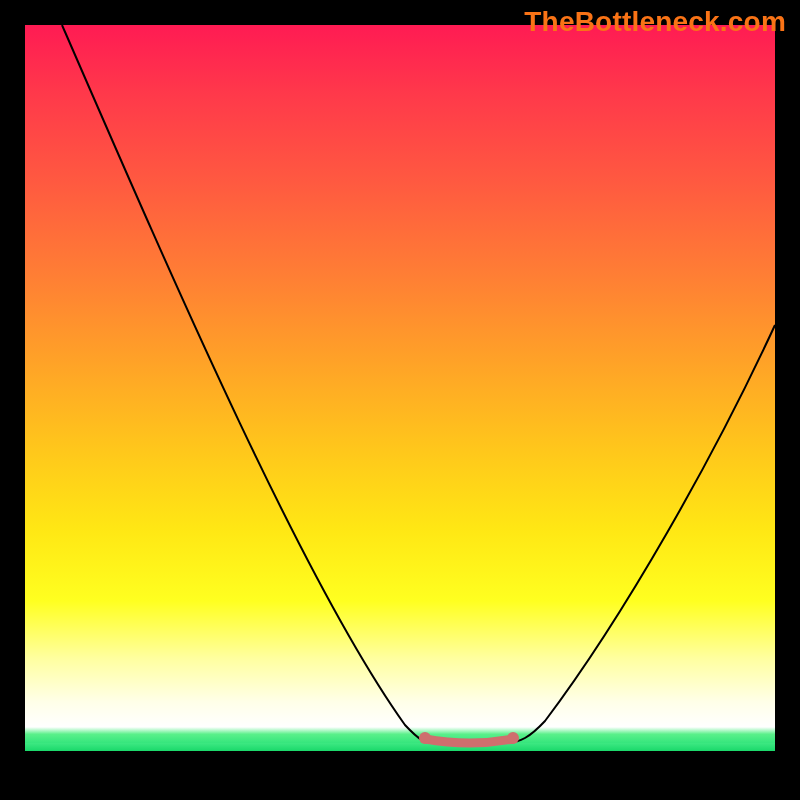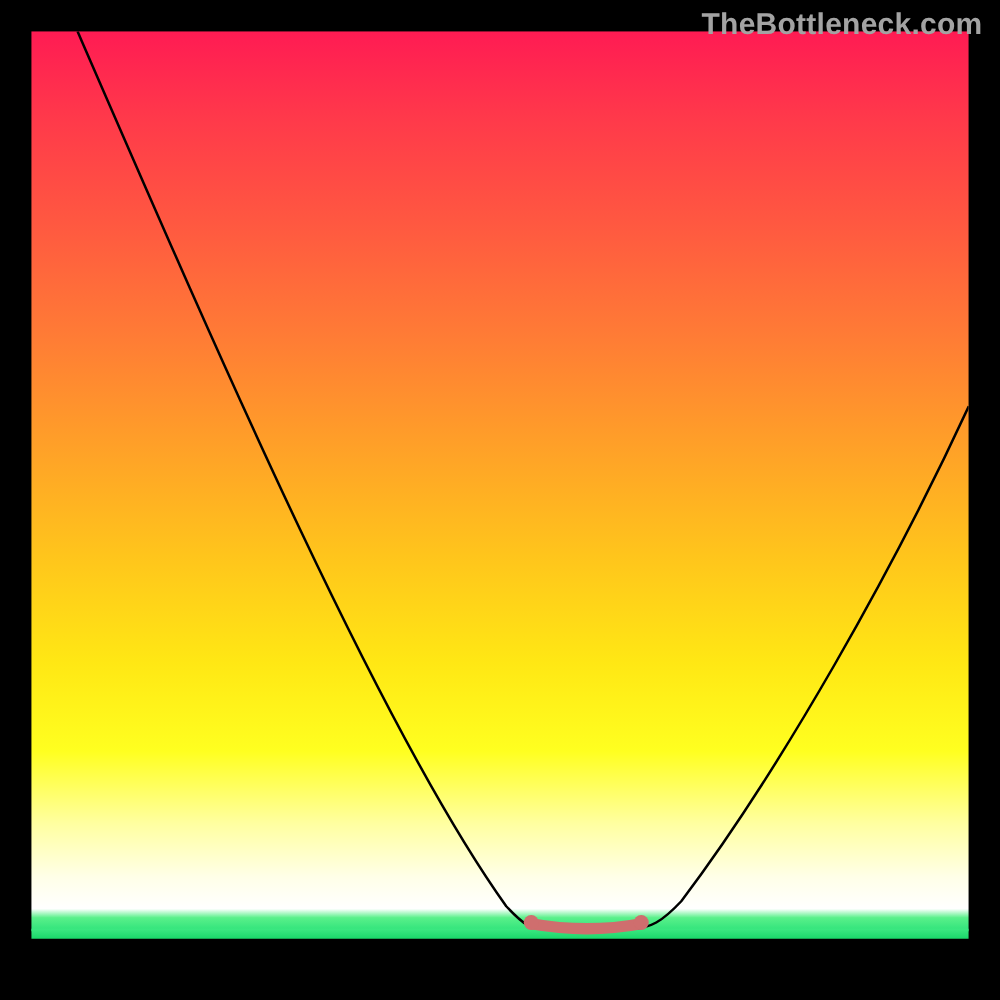--- a/index.html
+++ b/index.html
@@ -8,22 +8,22 @@
     height: 800px;
     background: #000;
     position: relative;
     overflow: hidden;
     font-family: Arial, Helvetica, sans-serif;
   }
   .watermark {
     position: absolute;
     top: 6px;
     right: 14px;
-    color: #a3a3a3;
-    font-size: 24px;
+    color: #f97316;
+    font-size: 28px;
     font-weight: 600;
     letter-spacing: 0.2px;
     z-index: 4;
   }
   .plot-frame {
     position: absolute;
     left: 25px;
     top: 25px;
     width: 750px;
     height: 750px;

